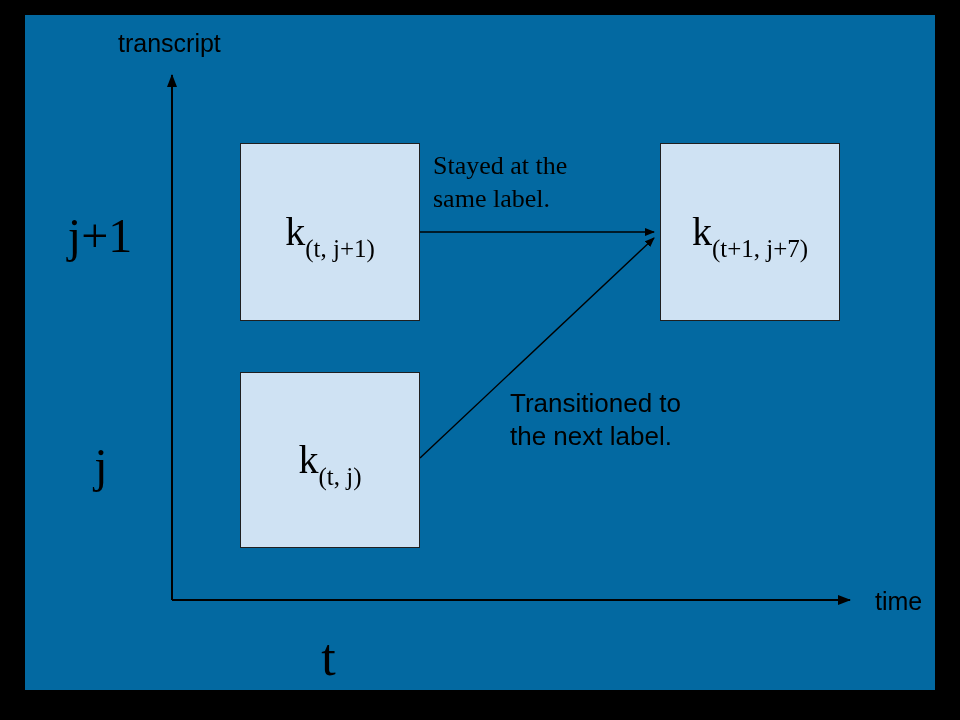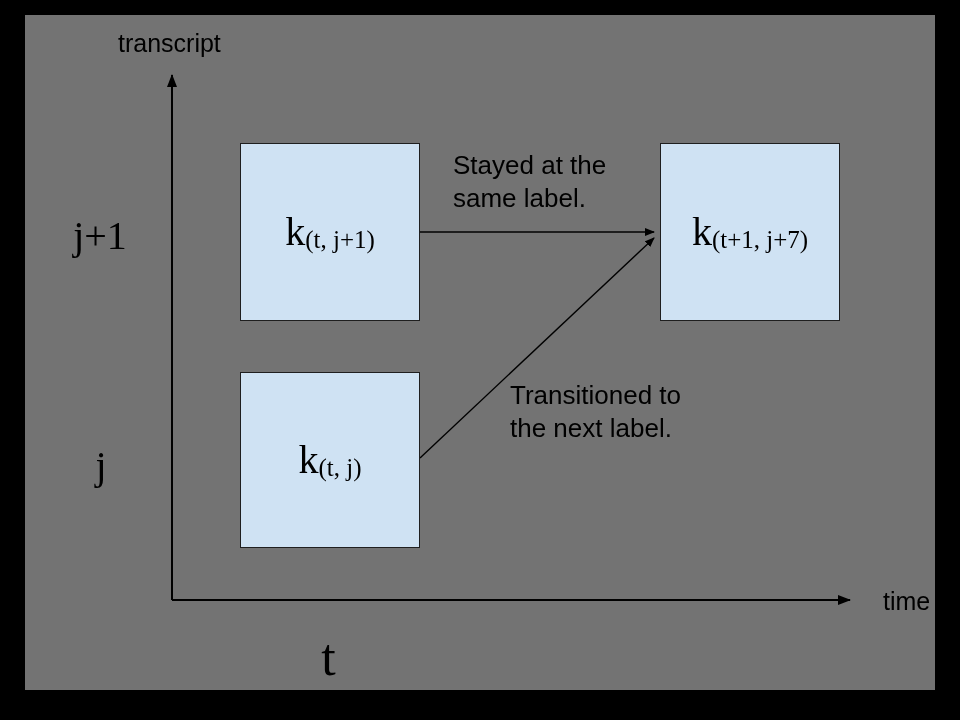--- a/index.html
+++ b/index.html
@@ -10,21 +10,21 @@
     background: #000000;
     overflow: hidden;
     font-family: "Liberation Sans", sans-serif;
   }
   .canvas {
     position: absolute;
     left: 25px;
     top: 15px;
     width: 910px;
     height: 675px;
-    background: #737373;
+    background: #0369a1;
   }
   .layer-svg {
     position: absolute;
     left: 0;
     top: 0;
     width: 910px;
     height: 675px;
   }
   .abs { position: absolute; }
 
@@ -33,21 +33,21 @@
     font-size: 25px;
     line-height: 30px;
     white-space: nowrap;
   }
   .tick {
     color: #000000;
     font-family: "Liberation Serif", "DejaVu Serif", serif;
     text-align: center;
     white-space: nowrap;
   }
-  .tick-y { font-size: 40px; line-height: 58px; width: 90px; }
+  .tick-y { font-size: 48px; line-height: 58px; width: 90px; }
   .tick-x { font-size: 52px; line-height: 62px; width: 115px; }
 
   .node {
     width: 180px;
     height: 178px;
     background: #cfe2f3;
     border: 1.5px solid #1f1f1f;
     box-sizing: border-box;
     display: flex;
     align-items: center;
@@ -58,30 +58,30 @@
     font-size: 40px;
     line-height: 40px;
     color: #000000;
   }
   .node .ksub {
     font-family: "Liberation Serif", "DejaVu Serif", serif;
     font-size: 25px;
     line-height: 25px;
     color: #000000;
     position: relative;
-    top: 7px;
+    top: 16px;
     white-space: nowrap;
   }
   .annotation {
     color: #000000;
     font-size: 26px;
     line-height: 33px;
   }
-  .ann-stayed { left: 428px; top: 134px; width: 185px; }
-  .ann-transitioned { left: 485px; top: 364px; width: 192px; }
+  .ann-stayed { left: 408px; top: 134px; width: 185px; font-family: Liberation Serif, serif; }
+  .ann-transitioned { left: 485px; top: 372px; width: 192px; }
 </style>
 </head>
 <body>
 
 <div class="canvas">
 
   <svg class="layer-svg" viewBox="0 0 910 675" xmlns="http://www.w3.org/2000/svg">
     <defs>
       <marker id="axisArrow" markerUnits="userSpaceOnUse" markerWidth="14" markerHeight="12" refX="12" refY="5" orient="auto">
         <path d="M0,0 L13,5 L0,10 Z" fill="#000000"></path>
@@ -94,21 +94,21 @@
     <line x1="147" y1="585" x2="147" y2="60" stroke="#000000" stroke-width="2" marker-end="url(#axisArrow)"></line>
 
     <line x1="147" y1="585" x2="825" y2="585" stroke="#000000" stroke-width="2" marker-end="url(#axisArrow)"></line>
 
     <line x1="395" y1="217" x2="629" y2="217" stroke="#000000" stroke-width="1.4" marker-end="url(#lineArrow)"></line>
 
     <line x1="395" y1="443" x2="629" y2="223" stroke="#000000" stroke-width="1.4" marker-end="url(#lineArrow)"></line>
   </svg>
 
   <div class="abs axis-title" style="left:93px; top:13px;">transcript</div>
-  <div class="abs axis-title" style="left:850px; top:571px;margin-left:8px;">time</div>
+  <div class="abs axis-title" style="left:850px; top:571px;">time</div>
 
   <div class="abs tick tick-y" style="left:30px; top:192px;">j+1</div>
   <div class="abs tick tick-y" style="left:31px; top:422px;">j</div>
 
   <div class="abs tick tick-x" style="left:246px; top:612px;">t</div>
 
   <div class="abs node" style="left:215px; top:128px;">
     <span class="kbase">k</span>
       <span class="ksub">(t, j+1)</span>
   </div>

